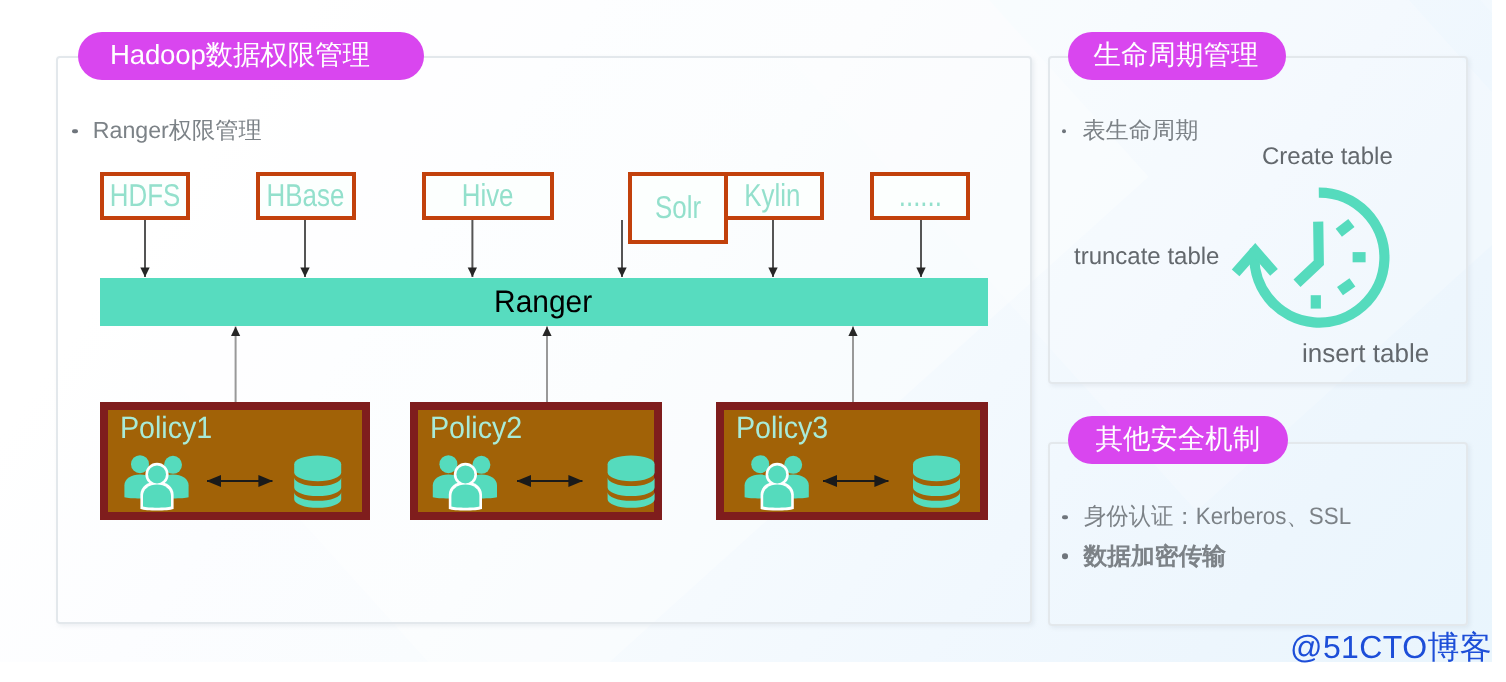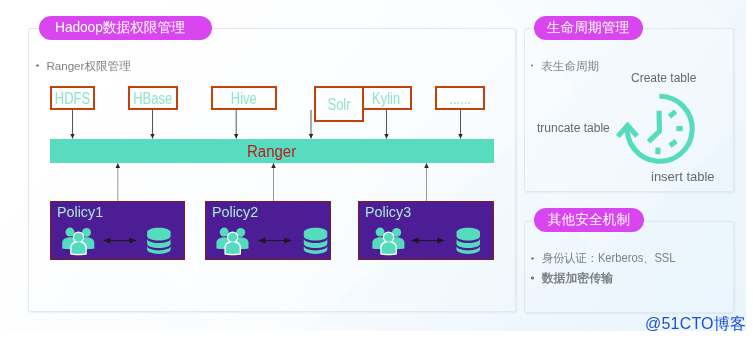--- a/index.html
+++ b/index.html
@@ -39,24 +39,24 @@
     border-radius:50%;background:#6f757c;transform:translateY(-50%);}
 
   .node{
     position:absolute;border:2px solid #c2410c;background:#fcfffe;
     display:flex;align-items:center;justify-content:center;
     color:#93e0cc;box-sizing:border-box;padding-top:1px;
   }
   .ntxt{display:inline-block;transform:scaleX(.82);transform-origin:center;}
   #rangerbar{
     position:absolute;background:#57dcbf;display:flex;align-items:center;
-    justify-content:center;color:#b91c1c;
+    justify-content:center;color:#000000;
   }
   .policy{
-    position:absolute;border:1px solid #7f1d1d;background:#4c1d95;
+    position:absolute;border:4px solid #7f1d1d;background:#a16207;
     box-sizing:border-box;
   }
   .policy .lbl{position:absolute;color:#a8ebd8;transform:scaleX(.93);transform-origin:left top;}
   #wm{position:absolute;color:#1d4ed8;white-space:nowrap;letter-spacing:.2px;}
   .lbltext{position:absolute;color:#63686d;white-space:nowrap;}
   svg.ov{position:absolute;left:0;top:0;width:753px;height:341px;overflow:visible;pointer-events:none;}
 </style>
 </head>
 <body>
 

